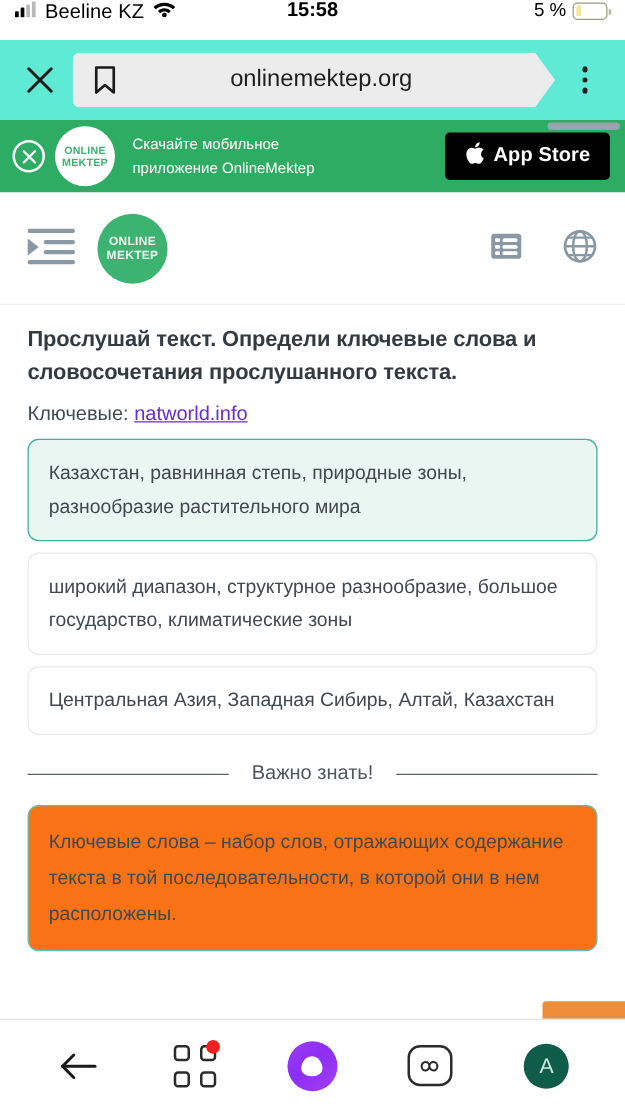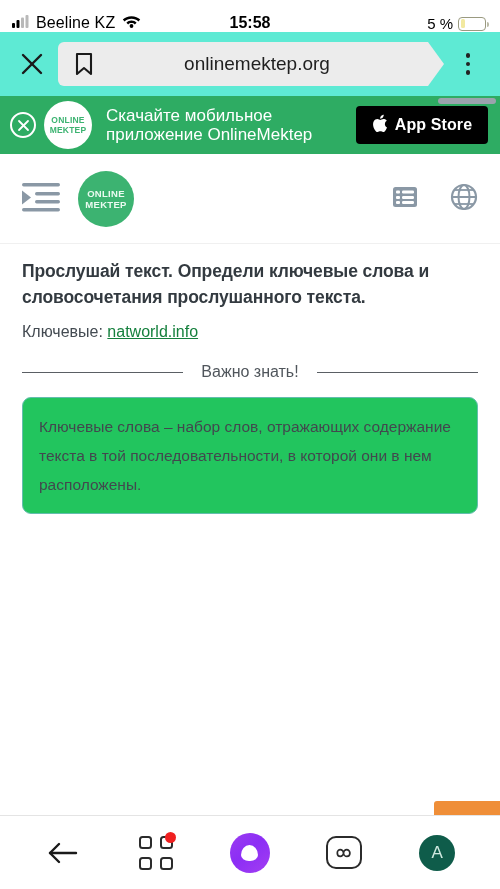--- a/index.html
+++ b/index.html
@@ -7,21 +7,21 @@
   body {
     font-family:"Liberation Sans", sans-serif;
     background:#ffffff;
     overflow:hidden;
     position:relative;
   }
 
   
   .statusbar{
     height:32px; width:100%;
-    display:flex; align-items:flex-end;
+    display:flex; align-items:flex-start;
     padding:0 14px 0 12px;
     background:#ffffff;
     position:relative;
   }
   .sb-left{ display:flex; align-items:center; gap:7px; }
   .sb-carrier{ font-size:16px; color:#000; letter-spacing:.1px; }
   .sb-center{
     position:absolute; left:0; right:0; text-align:center;
     font-size:16px; font-weight:bold; color:#000; pointer-events:none;
   }
@@ -79,21 +79,21 @@
   }
   .banner-logo{
     width:48px;height:48px;border-radius:50%;background:#fff;
     display:flex;flex-direction:column;align-items:center;justify-content:center;
     margin-left:8px;flex:0 0 auto;
   }
   .banner-logo span{
     font-size:8.5px;font-weight:bold;color:#3cb371;letter-spacing:.2px;line-height:10px;
   }
   .banner-text{
-    margin-left:14px;color:#fff;font-size:17px;line-height:19px;flex:1 1 auto;
+    margin-left:14px;color:#fff;font-size:12px;line-height:19px;flex:1 1 auto;
   }
   .appstore-btn{
     background:#000;color:#fff;border-radius:4px;height:38px;width:132px;
     display:flex;align-items:center;justify-content:center;gap:7px;flex:0 0 auto;cursor:pointer;
   }
   .appstore-btn .lbl{ font-size:16px; font-weight:bold; letter-spacing:.1px;}
   .scrollnub{
     position:absolute; top:2px; right:4px; width:58px; height:6px;
     background:#9aa3ad; border-radius:3px;
   }
@@ -116,42 +116,42 @@
 
   
   .content{ padding:14px 22px 0 22px; }
   .qtitle{
     font-size:17.5px; font-weight:bold; color:#333a40; line-height:26px;
     letter-spacing:-.1px;
   }
   .source{
     margin-top:13px; font-size:16px; color:#444b52;
   }
-  .source a{ color:#15803d; text-decoration:underline; }
+  .source a{ color:#6d28d9; text-decoration:underline; }
 
   .options{ margin-top:10px; display:flex; flex-direction:column; gap:9px; }
   .option{
     border:1px solid #e7e9eb; border-radius:9px; background:#fff;
     padding:13px 16px; font-size:15.5px; line-height:27px; color:#42484e;
     cursor:pointer;
   }
   .option.selected{
     border:1.6px solid #3fada0; background:#eaf6f1;
   }
 
   
   .vazhno{
     margin-top:22px; display:flex; align-items:center; gap:18px;
   }
   .vazhno .ln{ flex:1 1 auto; height:1px; background:#5a5f64; }
   .vazhno .lbl{ font-size:16px; color:#50565c; white-space:nowrap;}
 
   .notebox{
     margin-top:16px; border:1.4px solid #64bdae; border-radius:9px;
-    background:#22c55e; padding:14px 16px;
+    background:#f97316; padding:14px 16px;
     font-size:15.5px; line-height:29px; color:#42484e;
   }
 
   .warnbadge{
     position:absolute; right:0; bottom:22px;
     width:66px; height:66px; background:#ef8e38;
     display:flex; align-items:center; justify-content:center;
     border-radius:3px 0 0 3px; cursor:pointer;
   }
 
@@ -322,20 +322,25 @@
   </div>
 
   <div class="content">
     <div class="qtitle">Прослушай текст. Определи ключевые слова и словосочетания прослушанного текста.</div>
 
     <div class="source">
       <span>Ключевые:</span>
       <a href="#">natworld.info</a>
     </div>
 
+    <div class="options">
+      <div class="option selected">Казахстан, равнинная степь, природные зоны, разнообразие растительного мира</div>
+      <div class="option">широкий диапазон, структурное разнообразие, большое государство, климатические зоны</div>
+      <div class="option">Центральная Азия, Западная Сибирь, Алтай, Казахстан</div>
+    </div>
 
     <div class="vazhno">
       <span class="ln"></span>
       <span class="lbl">Важно знать!</span>
       <span class="ln"></span>
     </div>
 
     <div class="notebox">Ключевые слова – набор слов, отражающих содержание текста в той последовательности, в которой они в нем расположены.</div>
   </div>
 

